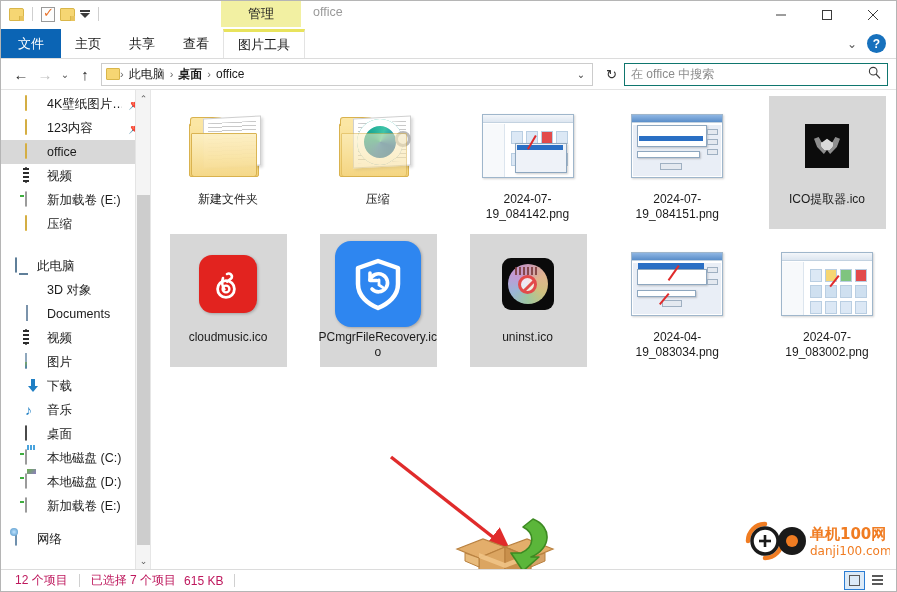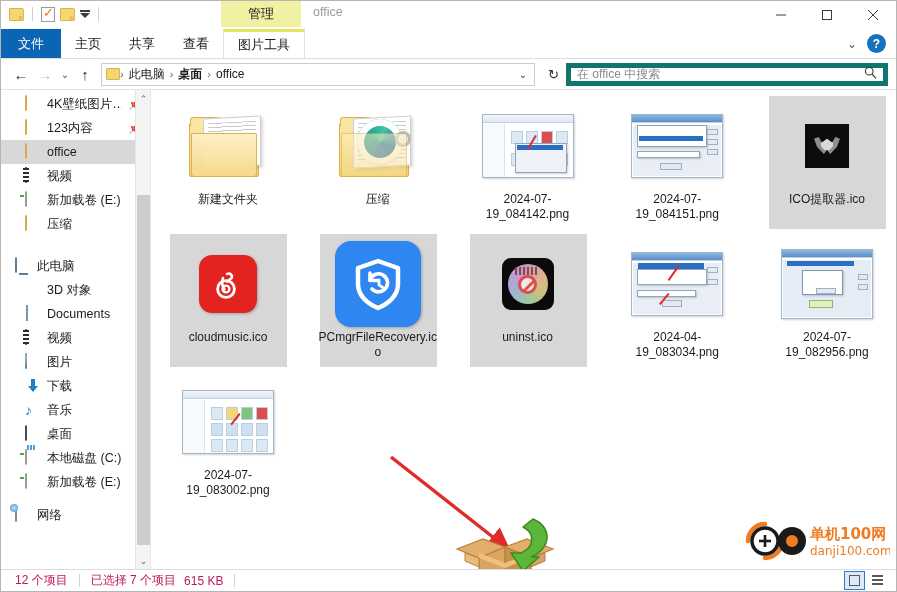--- a/index.html
+++ b/index.html
@@ -104,21 +104,21 @@
     border-radius: 1px; flex: none;
   }
   .crumb {
     font-size: 12px; color: #1b1b1b; padding: 0 5px; white-space: nowrap;
   }
   .crumb.bold { font-weight: bold; }
   .crumb-sep { font-size: 11px; color: #666; }
   .addr-caret { margin-left: auto; padding: 0 7px; font-size: 10px; color: #444; }
   .refresh { padding: 0 7px; font-size: 13px; color: #333; }
   .search-box {
-    width: 322px; height: 23px; border: 5px solid #0f766e; background: #fff;
+    width: 264px; height: 23px; border: 1px solid #0f766e; background: #fff;
     display: flex; align-items: center; padding: 0 6px; flex: none;
   }
   .search-ph { font-size: 12px; color: #8b8b8b; }
   .search-ico { margin-left: auto; font-size: 13px; color: #3b3b3b; }
 
   
   .body { flex: 1; display: flex; position: relative; min-height: 0; border-top: 1px solid #e4e4e4;}
 
   
   .sidebar {
@@ -564,20 +564,24 @@
         <div class="nav-item indent1">
           <span class="ni-ico"><span class="desk-ico"></span></span>
           <span class="ni-label">桌面</span>
         </div>
 
         <div class="nav-item indent1">
           <span class="ni-ico"><span class="drive-ico c"></span></span>
           <span class="ni-label">本地磁盘 (C:)</span>
         </div>
 
+        <div class="nav-item indent1">
+          <span class="ni-ico"><span class="drive-ico d"></span></span>
+          <span class="ni-label">本地磁盘 (D:)</span>
+        </div>
 
         <div class="nav-item indent1">
           <span class="ni-ico"><span class="drive-ico"></span></span>
           <span class="ni-label">新加载卷 (E:)</span>
         </div>
 
         <div class="nav-gap"></div>
 
         <div class="nav-item">
           <span class="ni-ico"><span class="net-ico"></span></span>
@@ -725,35 +729,20 @@
               <div class="dlg" style="left:5%;top:60%;width:66%;height:11%;background:#fff"></div>
               <div class="btn" style="left:30px;top:47px;width:20px;height:7px"></div>
               <div class="arrow-red" style="left:46px;top:12px;height:18px;transform:rotate(35deg)"></div>
               <div class="arrow-red" style="left:36px;top:40px;height:14px;transform:rotate(40deg)"></div>
             </div>
           </div>
           <div class="label">2024-04-19_083034.png</div>
         </div>
 
 
-        <div class="tile">
-          <div class="thumb">
-            <div class="shot blue-win" style="height:70px">
-              <div class="bar"></div>
-              <div class="rows" style="background:#e6ecf6"></div>
-              <div class="sel" style="left:6%;top:16%;width:74%;height:5px"></div>
-              <div class="dlg" style="left:22%;top:30%;width:46%;height:36%;background:#fff;border:1px solid #7f98b2"></div>
-              <div class="btn" style="left:38%;top:56%;width:20px;height:6px"></div>
-              <div class="btn" style="right:4px;top:24px;width:10px;height:6px"></div>
-              <div class="btn" style="right:4px;top:34px;width:10px;height:6px"></div>
-              <div class="greenbtn" style="left:30%;top:74%;width:24px;height:8px"></div>
-            </div>
-          </div>
-          <div class="label">2024-07-19_082956.png</div>
-        </div>
 
         <div class="tile">
           <div class="thumb">
             <div class="shot">
               <div class="bar"></div>
               <div class="leftcol"></div>
               <div class="icongrid">
                 <i></i>
                   <i style="background:#f6d673"></i>
                   <i style="background:#7fc47f"></i>

